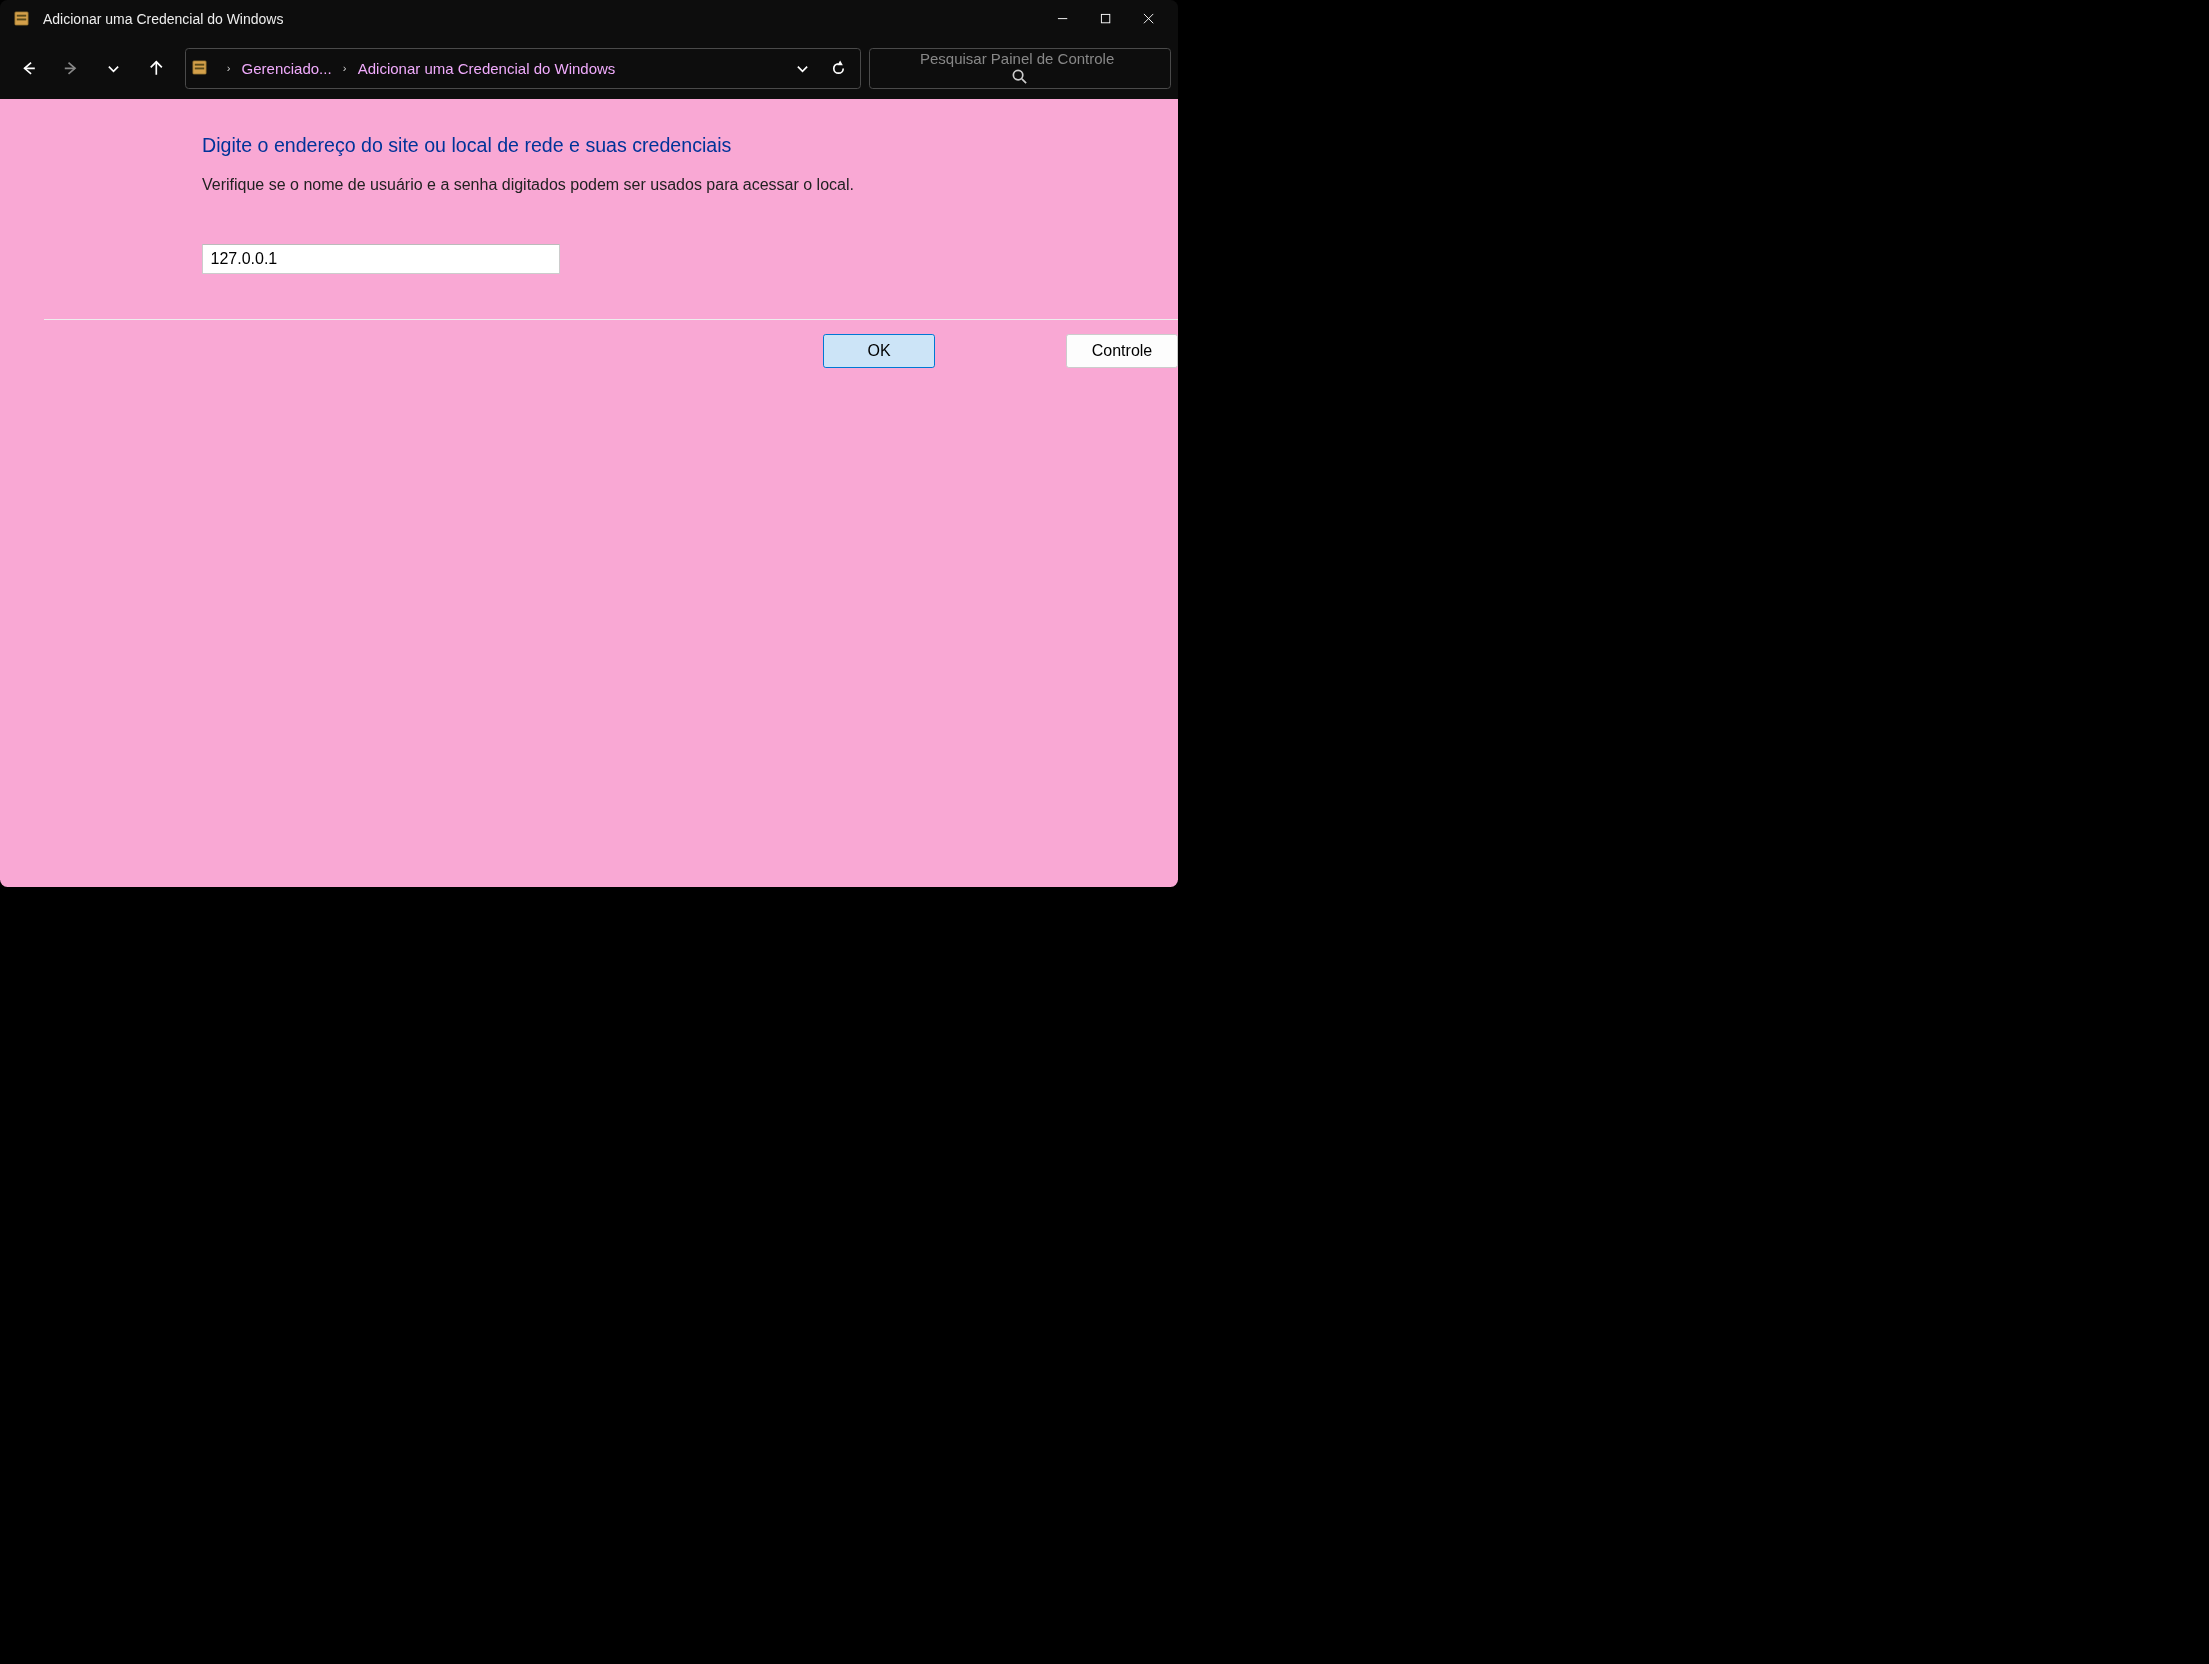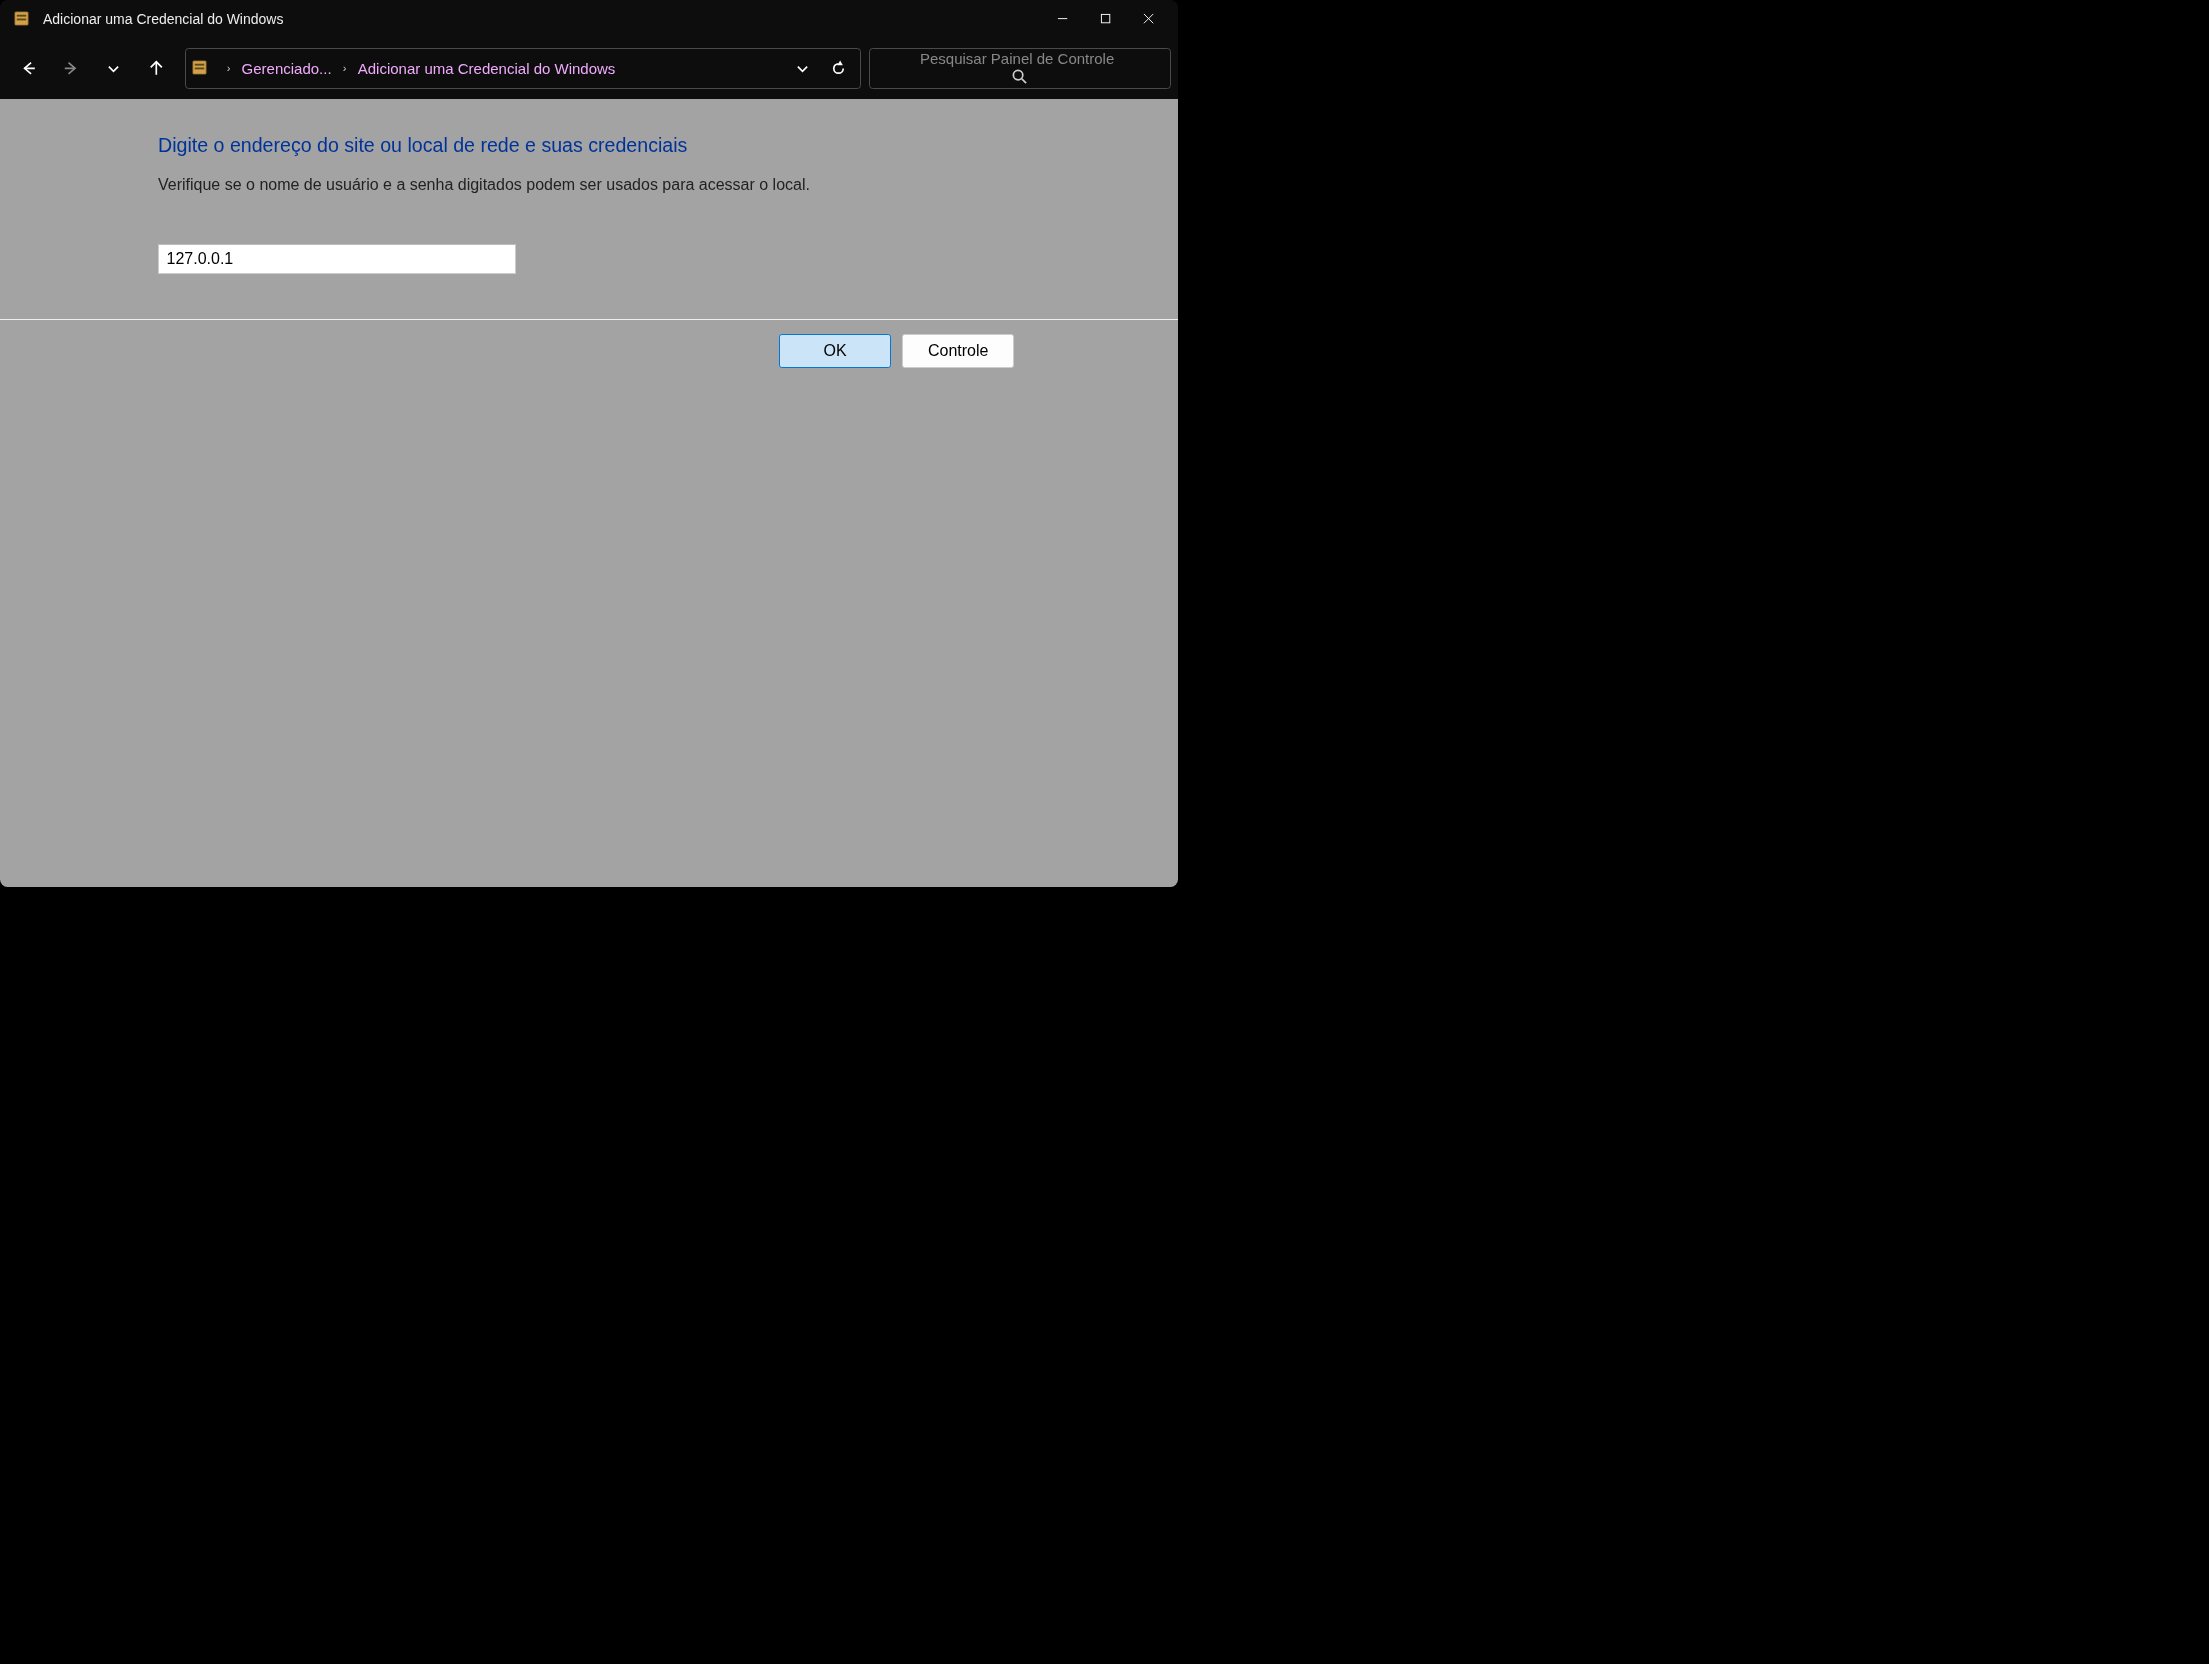--- a/index.html
+++ b/index.html
@@ -110,23 +110,24 @@
       background: transparent;
       border: none;
       outline: none;
       color: #fff;
       font-size: 15px;
     }
     .search-input::placeholder {
       color: #888;
     }
     .content-area {
-      background: #a3a3a3;
+      background: #f9a8d4;
       height: calc(887px - 37px - 62px);
       overflow: hidden;
+      padding-left: 44px;
     }
     .content-body {
       padding: 35px 56px 0 158px;
     }
     .page-title {
       color: #003399;
       font-size: 19.6px;
       font-weight: 400;
       margin-bottom: 18.6px;
     }
@@ -159,21 +160,21 @@
     .form-input.focused {
       border-bottom: 1.9px solid #0067c0;
     }
     .divider {
       height: 0.9px;
       background: #eee;
       margin-top: 45px;
     }
     .button-row {
       display: flex;
-      justify-content: flex-start;
+      justify-content: space-between;
       padding: 15px 0 0 779px;
       gap: 11.2px;
     }
     .btn {
       width: 112px;
       height: 34px;
       font-size: 16px;
       font-family: inherit;
       background: #fdfdfd;
       border: 0.9px solid #ccc;

